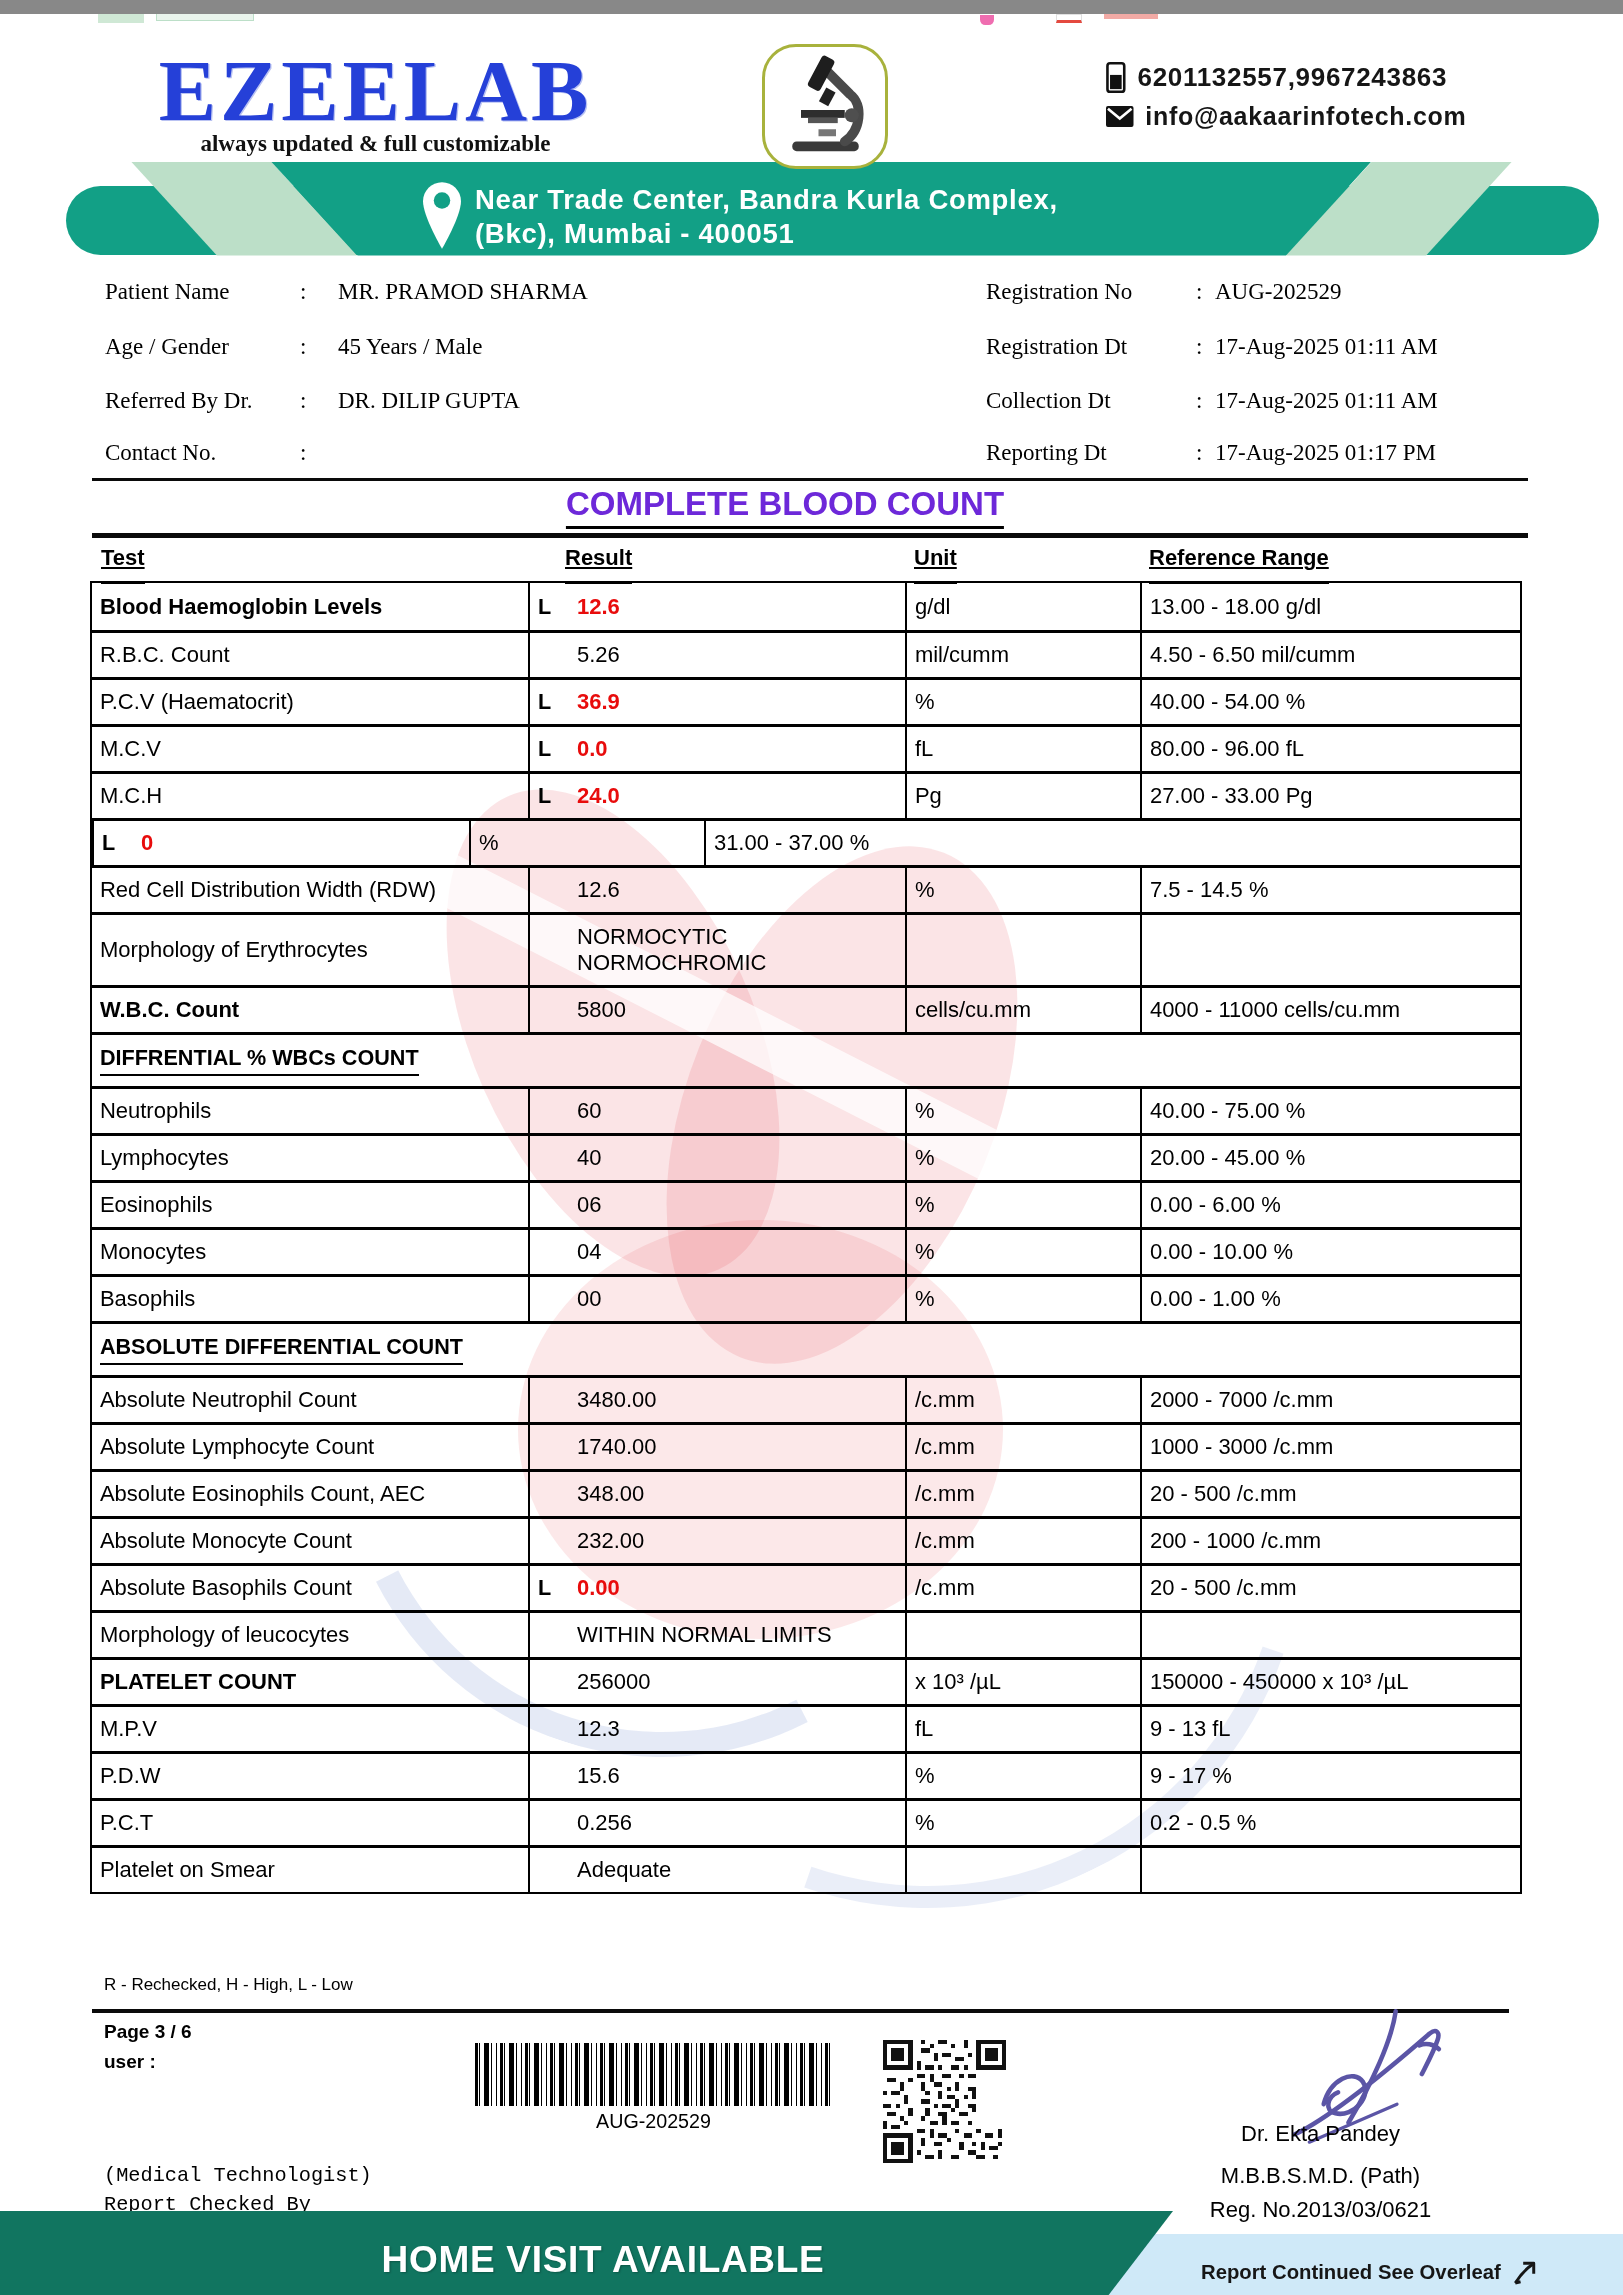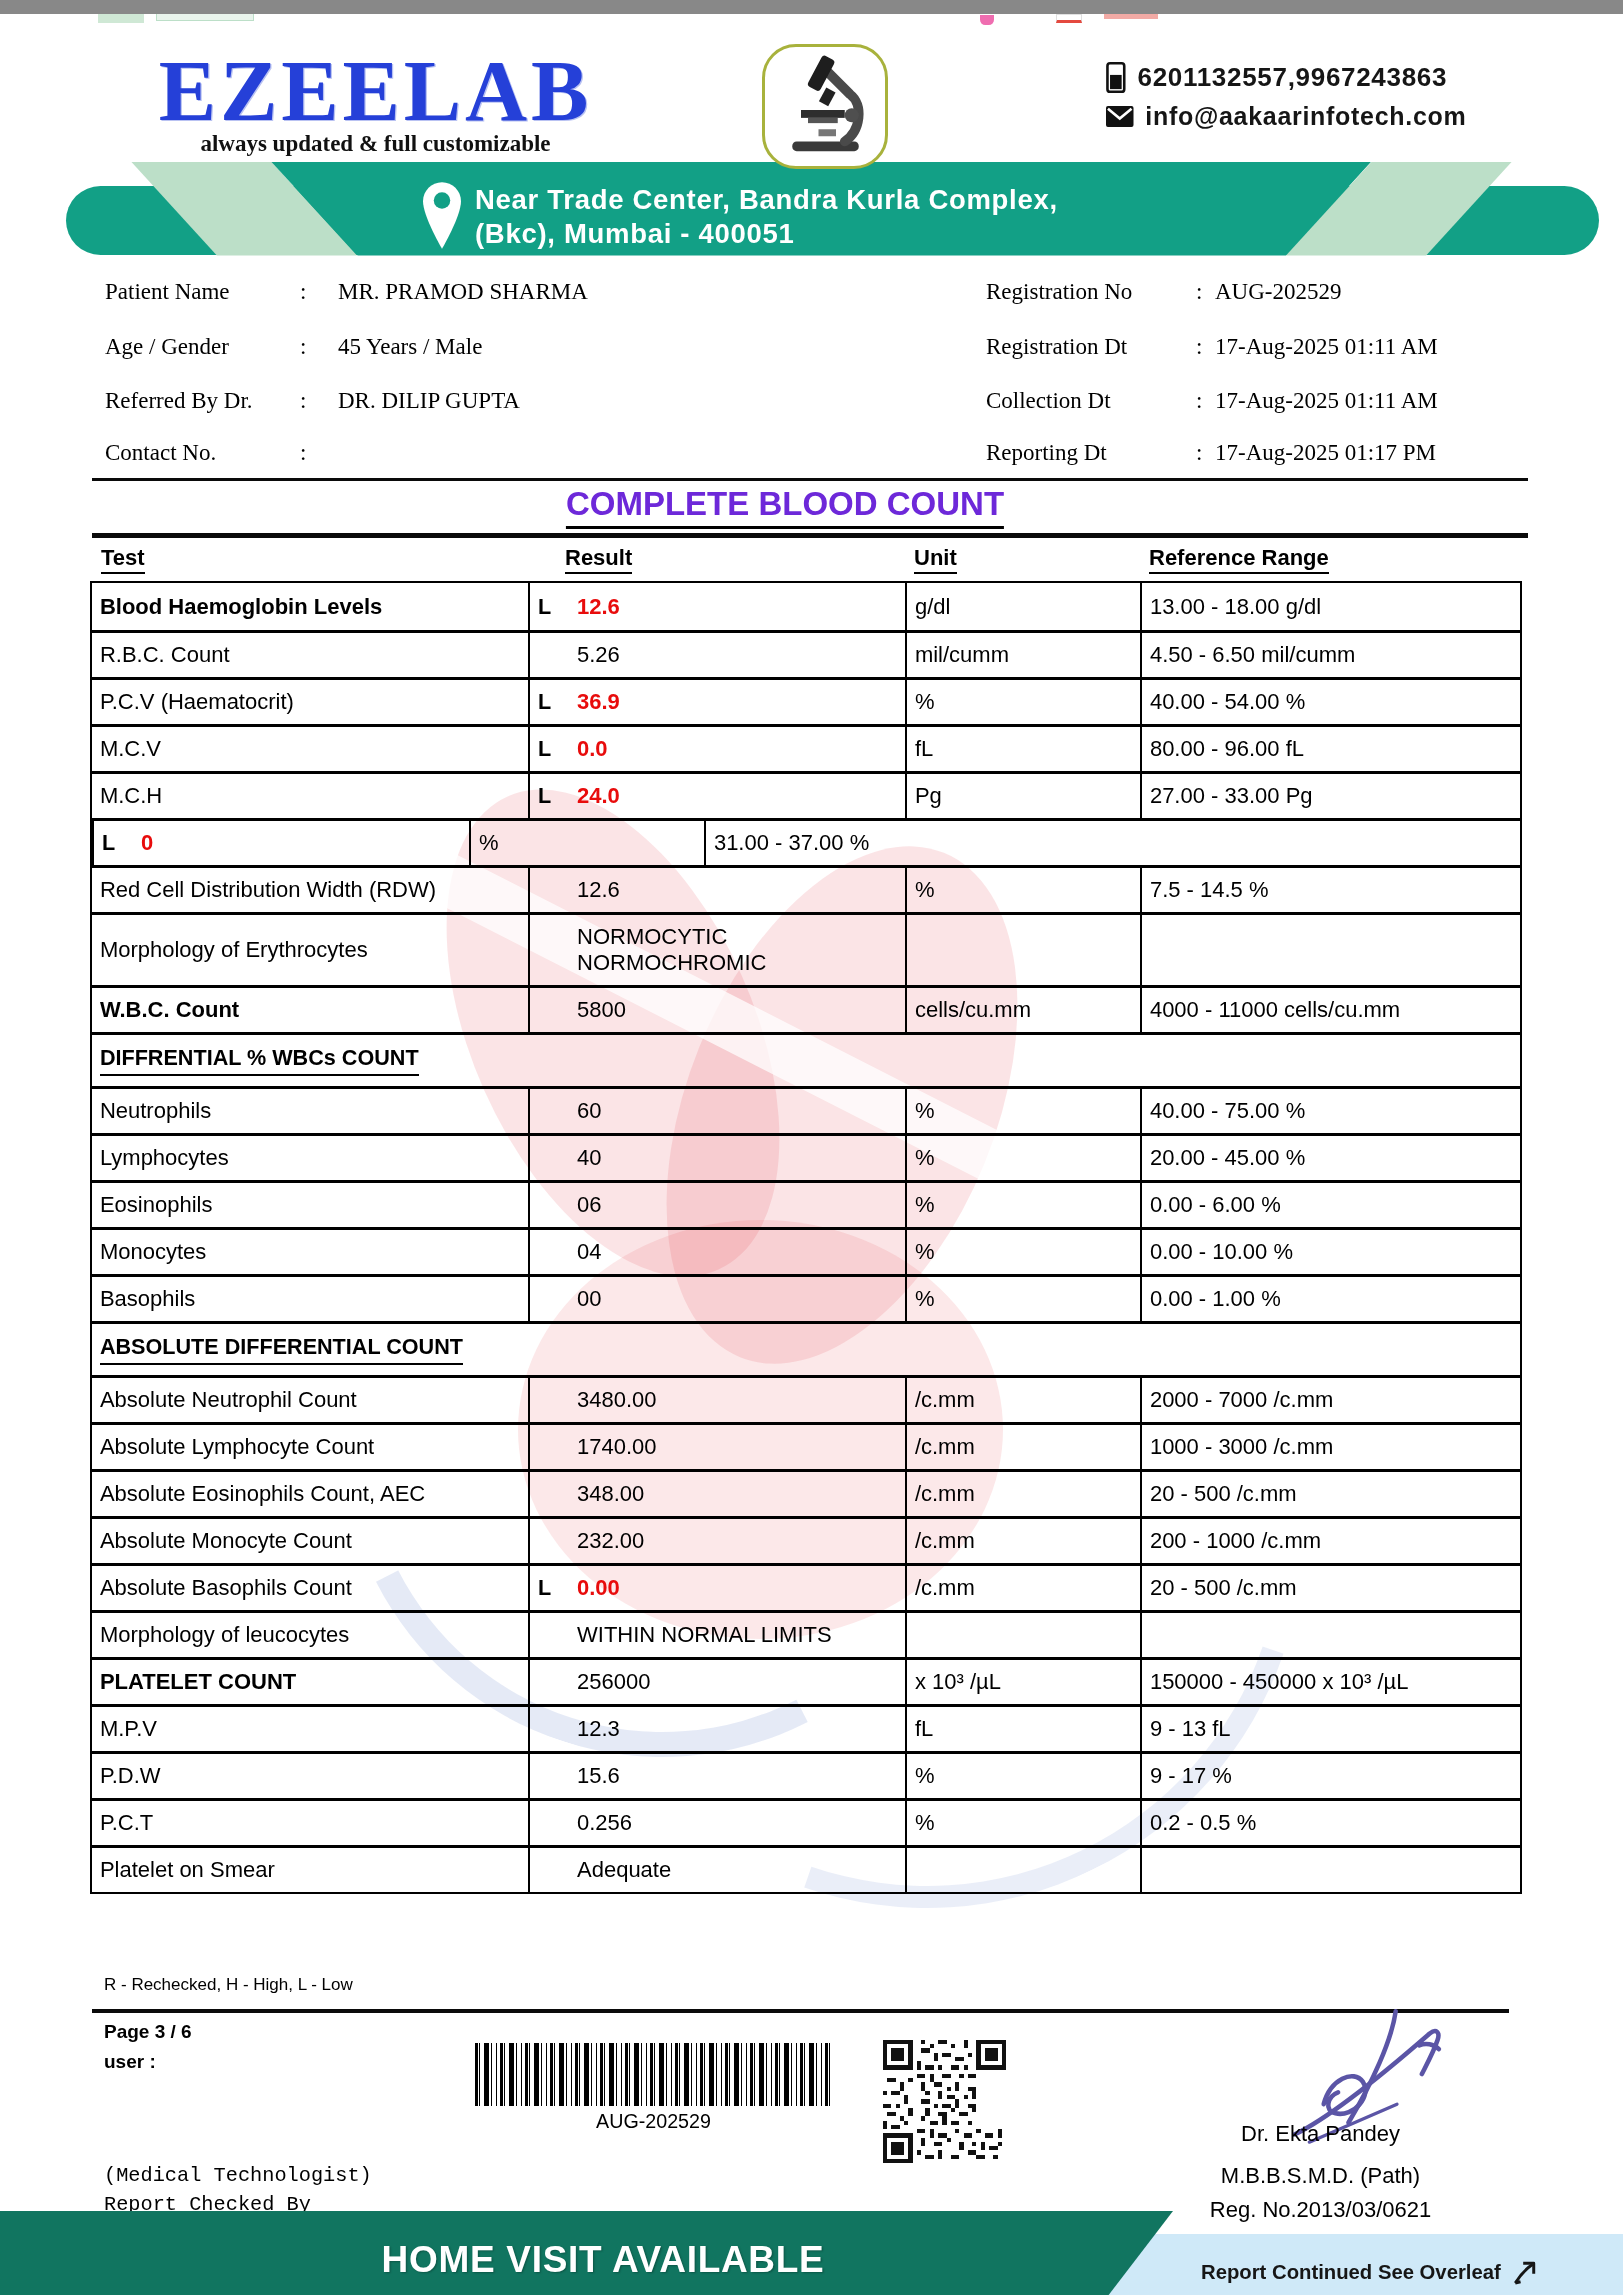--- a/index.html
+++ b/index.html
@@ -64,21 +64,21 @@
   .pr { left:986px; width:629px; }
   .prow { position:absolute; height:29px; width:100%; }
 
   .rule { position:absolute; left:92px; width:1436px; background:#0a0a0a; }
 
   
   .title { position:absolute; top:471px; left:785px; transform:translateX(-50%);
            font-weight:bold; font-size:33px; letter-spacing:0px; color:#6d28d9;
            border-bottom:3.3px solid #000; padding-bottom:2.6px; white-space:nowrap; }
   .thead { position:absolute; top:531px; font-weight:bold; font-size:22px; }
-  .thead span { border-bottom:2.6px solid #000; padding-bottom:2px; }
+  .thead span { border-bottom:2.6px solid #000; padding-bottom:12px;text-decoration:underline; }
 
   
   .tbl { position:absolute; left:90px; top:567px; width:1432px;
          border:2.6px solid #000; z-index:2; }
   .trow { display:flex; border-top:3.3px solid #000; min-height:47px; align-items:stretch; }
   .trow:first-child { border-top:0; }
   .trow.tall { min-height:73px; }
   .trow.section { min-height:54px; align-items:center; padding-left:7.9px; }
   .tcell { display:flex; flex-direction:column; justify-content:center;
            padding:3.9px 5.2px 3.9px 7.9px; font-size:22px; color:#000; }

